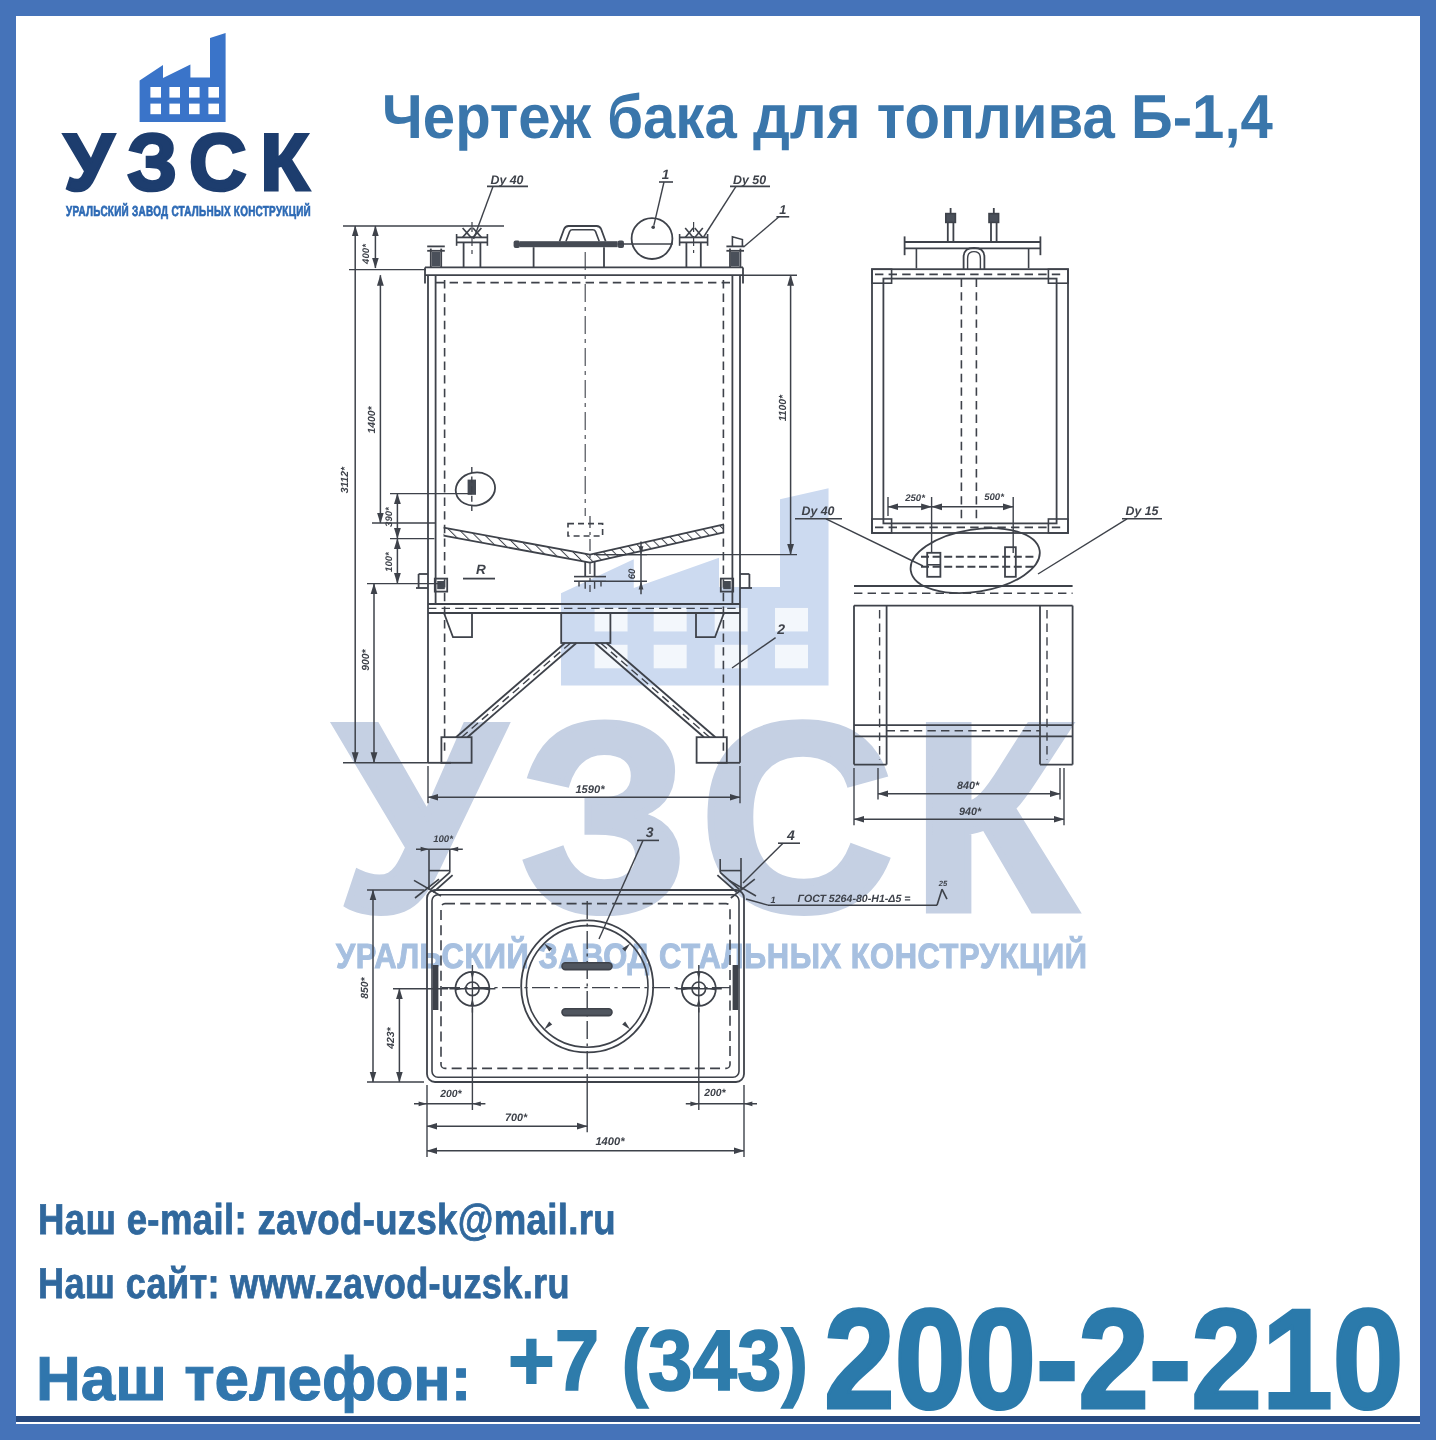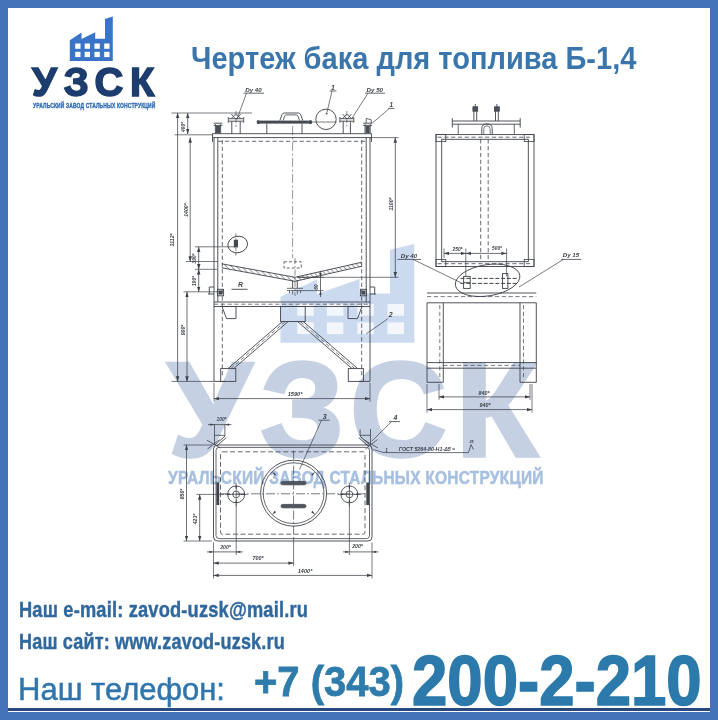--- a/index.html
+++ b/index.html
@@ -7,21 +7,21 @@
 .page{position:relative;width:718px;height:720px;box-sizing:border-box;border:8px solid #4573b9;background:#ffffff;overflow:hidden;}
 .canvas{position:absolute;left:-8px;top:-8px;width:718px;height:708px;}
 .abs{position:absolute;}
 .logo-word{left:32px;top:60px;font-size:38px;font-weight:bold;color:#1d3d6e;letter-spacing:6.5px;-webkit-text-stroke:1.5px #1d3d6e;transform:scale(1.05,1.06);transform-origin:left top;white-space:nowrap;}
 .logo-sub{left:32.5px;top:100.5px;font-size:7.2px;font-weight:bold;color:#2d6ab5;letter-spacing:0.2px;-webkit-text-stroke:0.35px #2d6ab5;transform:scaleX(0.69);transform-origin:left top;white-space:nowrap;}
 .title{left:191px;top:41px;font-size:31px;font-weight:bold;color:#3a76ab;transform:scaleX(0.937);transform-origin:left top;white-space:nowrap;}
 .wm-word{left:168px;top:333px;font-size:134px;font-weight:bold;color:#c5d0e3;letter-spacing:9px;-webkit-text-stroke:3.5px #c5d0e3;white-space:nowrap;}
 .wm-sub{left:168px;top:468px;font-size:17.5px;font-weight:bold;color:#a7c0e0;letter-spacing:0.3px;-webkit-text-stroke:0.5px #a7c0e0;transform:scaleX(0.883);transform-origin:left top;white-space:nowrap;}
 .email{left:19px;top:598px;font-size:21.5px;font-weight:bold;color:#30689d;letter-spacing:0.2px;-webkit-text-stroke:0.4px #30689d;transform:scaleX(0.85);transform-origin:left top;white-space:nowrap;}
 .site{left:19px;top:630px;font-size:21.5px;font-weight:bold;color:#30689d;letter-spacing:0.2px;-webkit-text-stroke:0.4px #30689d;transform:scaleX(0.84);transform-origin:left top;white-space:nowrap;}
-.phone-label{left:18px;top:672px;font-size:31px;font-weight:normal;color:#3076ad;-webkit-text-stroke:0.5px #3076ad;white-space:nowrap;}
+.phone-label{left:18px;top:672px;font-size:31px;font-weight:bold;color:#3076ad;-webkit-text-stroke:0.5px #3076ad;white-space:nowrap;}
 .phone-pre{left:254px;top:657px;font-size:43px;font-weight:bold;color:#2e7cab;-webkit-text-stroke:0.8px #2e7cab;transform:scaleX(0.93);transform-origin:left top;white-space:nowrap;}
 .phone-big{left:412px;top:640px;font-size:71px;font-weight:bold;color:#2b7aab;-webkit-text-stroke:1.6px #2b7aab;transform:scaleX(0.895);transform-origin:left top;white-space:nowrap;}
 .bottomline{left:0;top:708px;width:718px;height:3px;background:#27497f;}
 svg{display:block;}
 .draw{left:0;top:0;}
 text{font-family:"Liberation Sans",sans-serif;}
 </style>
 </head>
 <body>
 <div class="page">

